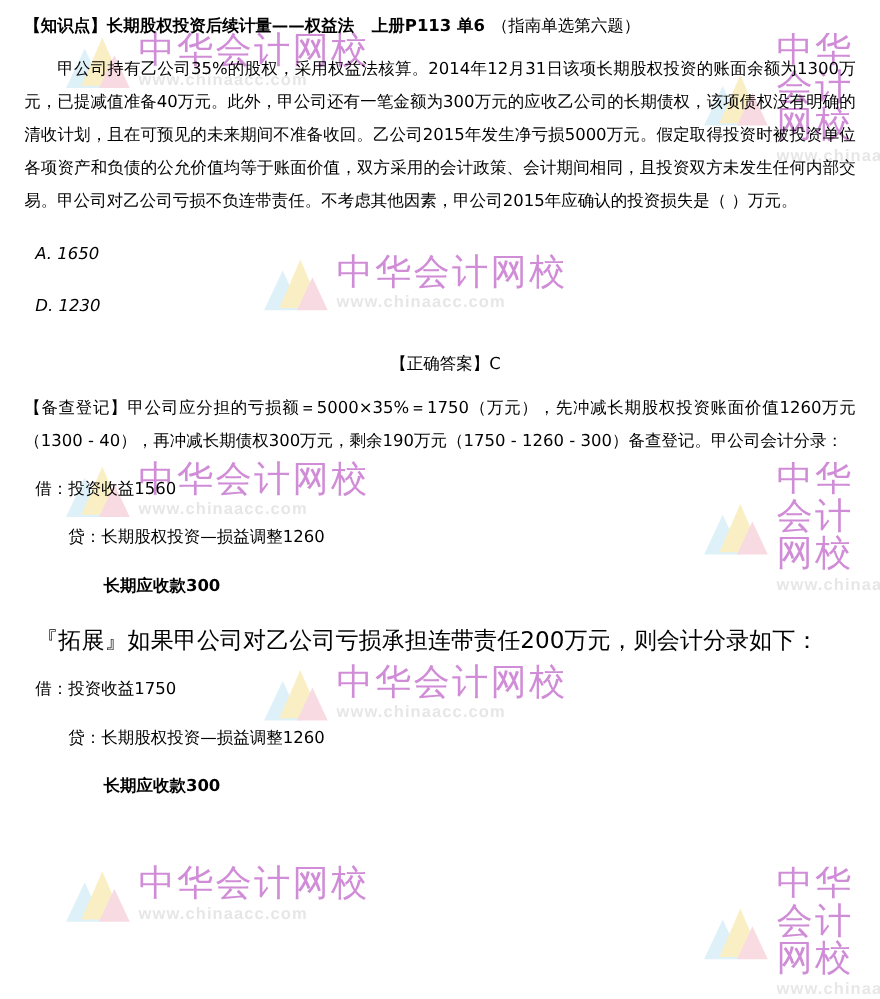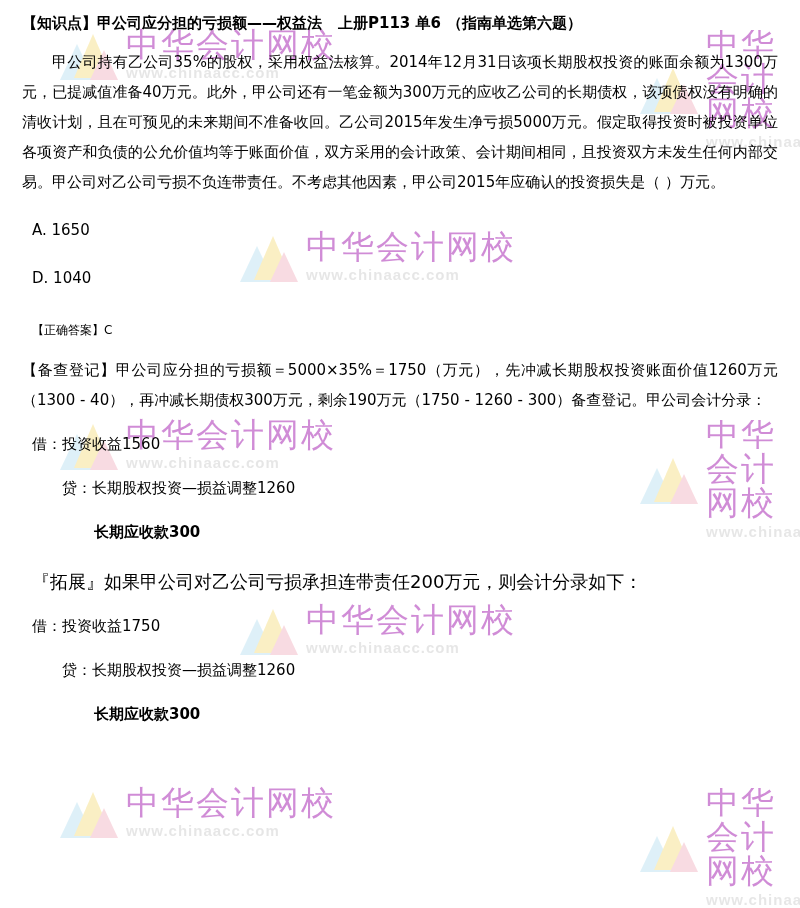--- a/index.html
+++ b/index.html
@@ -87,58 +87,60 @@
     font-weight: bold;
     color: #000;
     margin-bottom: 14px;
     white-space: nowrap;
   }
   .title-line .sub {
     font-weight: bold;
     margin-left: 16px;
   }
   .title-line .note {
-    font-weight: bold;
+    font-weight: normal;
     margin-left: 6px;
   }
   p.body {
     font-size: 15px;
     line-height: 30px;
     margin: 0;
     text-align: justify;
     text-indent: 2em;
   }
   .choice {
     font-size: 15px;
     line-height: 30px;
     margin: 18px 0 0 0;
     padding-left: 10px;
+    font-style: italic;
   }
   .answer {
-    font-size: 12px;
+    font-size: 15px;
     line-height: 30px;
     margin: 22px 0 0 0;
     padding-left: 10px;
+    text-align: center;
   }
   .analysis {
     font-size: 15px;
     line-height: 30px;
     margin: 10px 0 0 0;
     text-align: justify;
   }
   .entry {
     font-size: 15px;
     line-height: 30px;
     margin: 14px 0 0 0;
   }
   .i0 { padding-left: 10px; }
   .i1 { padding-left: 40px; }
   .i2 { padding-left: 72px; font-weight: bold; }
   .ext {
-    font-size: 18px;
+    font-size: 21px;
     line-height: 30px;
     margin: 20px 0 0 0;
     padding-left: 10px;
   }
 </style>
 </head>
 <body>
 
 <div class="wm-layer">
     <div class="wm" style="left: 60px; top: 30px;">
@@ -227,27 +229,27 @@
       <div class="wm-text">
         <div class="wm-cn">中华会计网校</div>
         <div class="wm-en">www.chinaacc.com</div>
       </div>
     </div>
   </div>
 
 <div class="content">
 
   <div class="title-line">
-    <span>【知识点】</span><span>甲公司应分担的亏损额——权益法</span><span class="sub">上册P113 单6</span><span class="note">（指南单选第六题）</span>
+    <span>【知识点】</span><span>长期股权投资后续计量——权益法</span><span class="sub">上册P113 单6</span><span class="note">（指南单选第六题）</span>
   </div>
 
   <p class="body">甲公司持有乙公司35%的股权，采用权益法核算。2014年12月31日该项长期股权投资的账面余额为1300万元，已提减值准备40万元。此外，甲公司还有一笔金额为300万元的应收乙公司的长期债权，该项债权没有明确的清收计划，且在可预见的未来期间不准备收回。乙公司2015年发生净亏损5000万元。假定取得投资时被投资单位各项资产和负债的公允价值均等于账面价值，双方采用的会计政策、会计期间相同，且投资双方未发生任何内部交易。甲公司对乙公司亏损不负连带责任。不考虑其他因素，甲公司2015年应确认的投资损失是（ ）万元。</p>
 
   <div class="choice">A. 1650</div>
-  <div class="choice">D. 1040</div>
+  <div class="choice">D. 1230</div>
 
   <div class="answer">
     <span>【正确答案】</span><span>C</span>
   </div>
 
   <p class="analysis">
     <span>【备查登记】</span><span>甲公司应分担的亏损额＝5000×35%＝1750（万元），先冲减长期股权投资账面价值1260万元（1300 - 40），再冲减长期债权300万元，剩余190万元（1750 - 1260 - 300）备查登记。甲公司会计分录：</span>
   </p>
 
   <div class="entry i0">借：投资收益1560</div>

